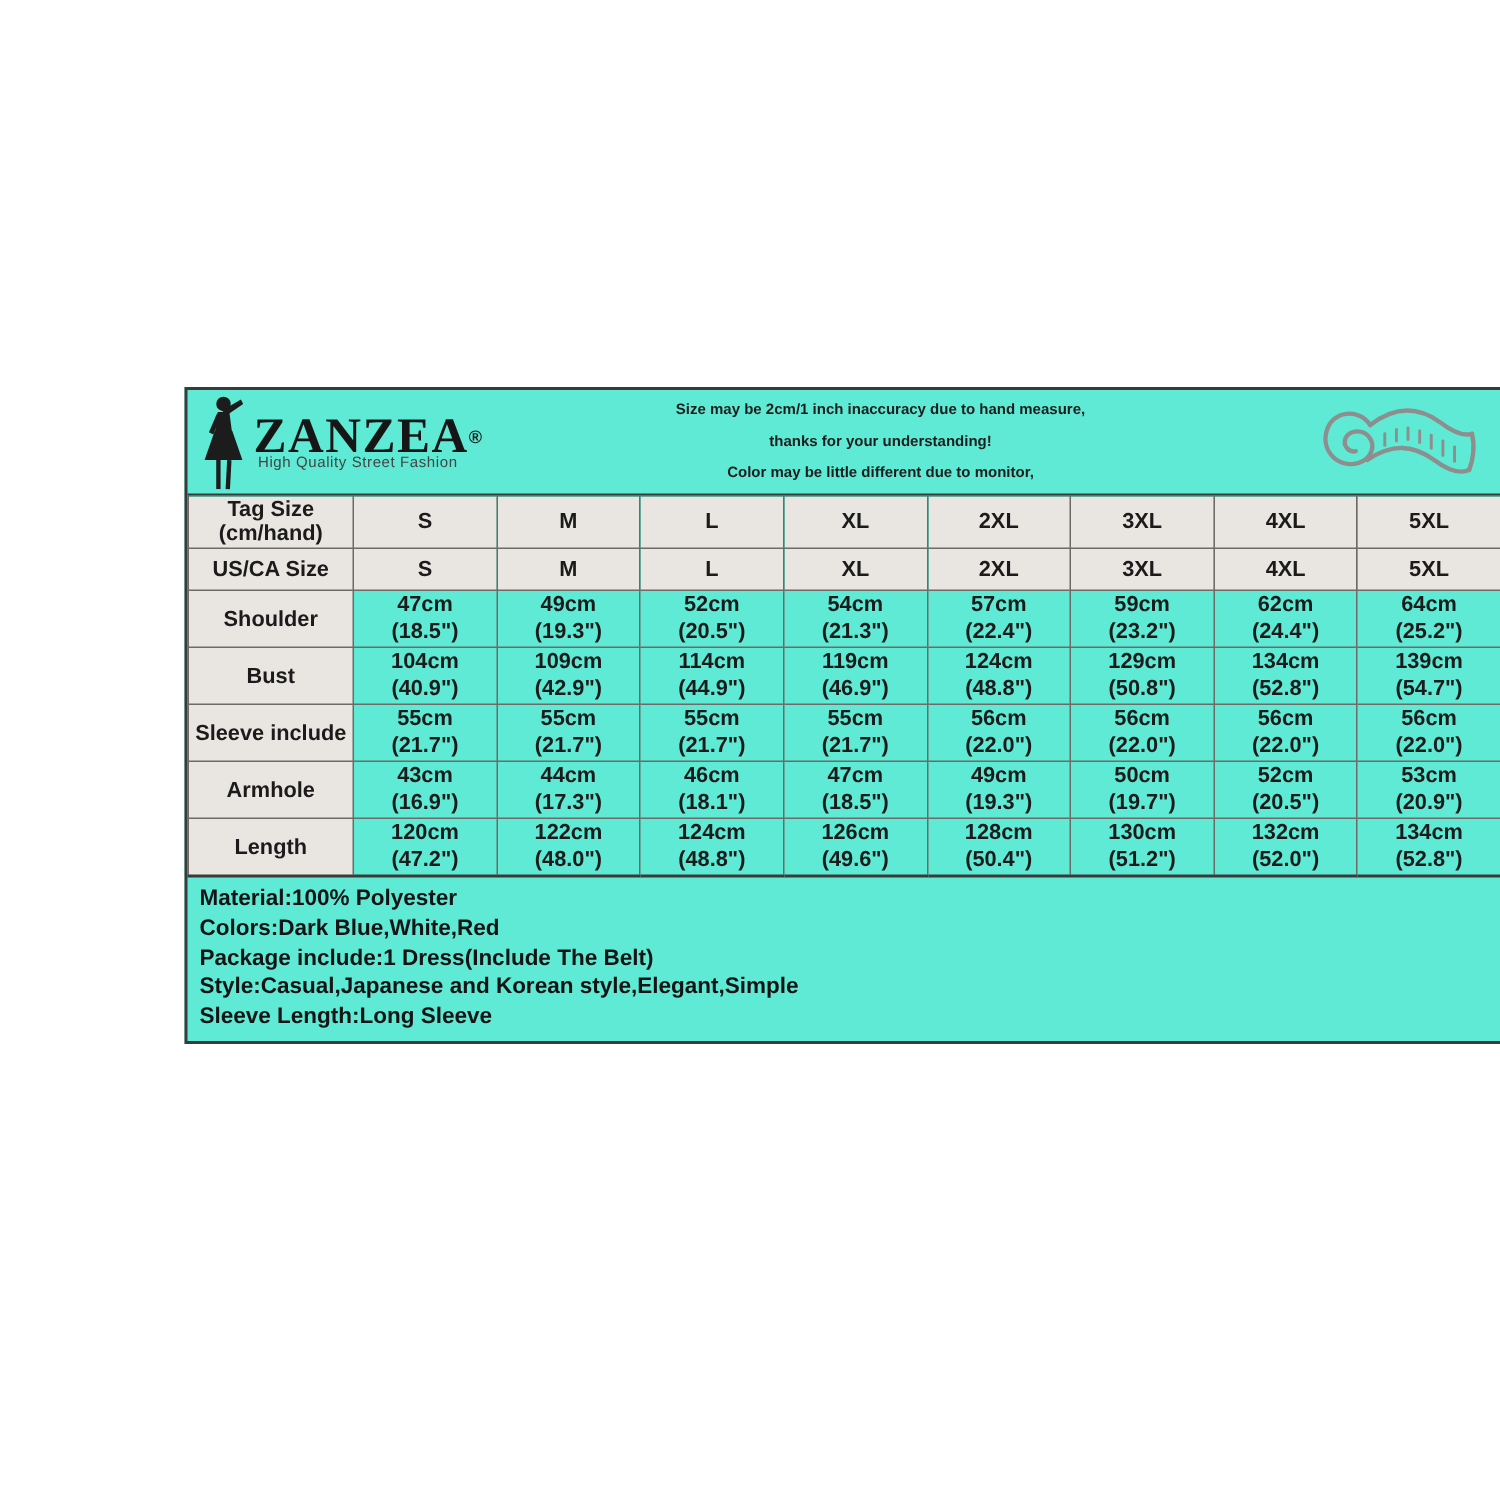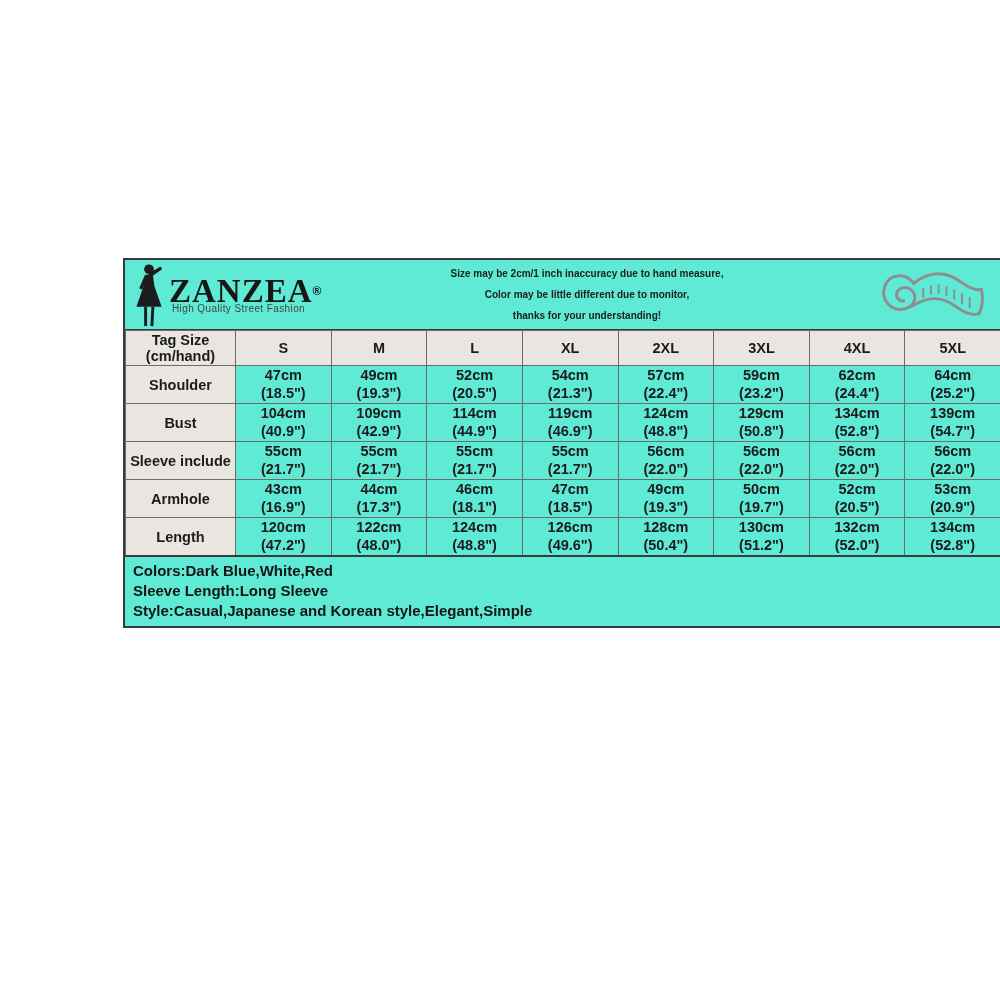--- a/index.html
+++ b/index.html
@@ -72,22 +72,22 @@
         <div class="brand-line">
           <span class="brand-name">ZANZEA</span>
           <span class="reg-mark">®</span>
         </div>
         <div class="tagline">High Quality Street Fashion</div>
       </div>
     </div>
 
     <div class="notice">
       <div>Size may be 2cm/1 inch inaccuracy due to hand measure,</div>
+      <div>thanks for your understanding!</div>
       <div>Color may be little different due to monitor,</div>
-      <div>thanks for your understanding!</div>
     </div>
 
     <div class="tape-wrap">
       <svg width="116" height="62" viewBox="0 0 116 64">
         <g fill="none" stroke="#8e8e8e" stroke-width="3" stroke-linecap="round">
           <path d="M42 20 C 34 8, 16 10, 12 24 C 8 38, 20 50, 34 46 C 43 43, 46 34, 41 28 C 37 23, 28 23, 25 29 C 23 34, 27 39, 32 38"></path>
           <path d="M42 20 C 60 6, 76 8, 90 18 C 98 24, 106 28, 112 26"></path>
           <path d="M40 44 C 58 32, 72 34, 86 44 C 94 50, 103 54, 110 51"></path>
           <path d="M112 26 C 114 34, 113 44, 110 51"></path>
           <path d="M52 34 L52 26" stroke-width="2"></path>
@@ -115,20 +115,31 @@
           </th>
           <td class="shaded">S</td>
           <td class="shaded">M</td>
           <td class="shaded">L</td>
           <td class="shaded">XL</td>
           <td class="shaded">2XL</td>
           <td class="shaded">3XL</td>
           <td class="shaded">4XL</td>
           <td class="shaded">5XL</td>
         </tr>
+        <tr class="row-simple">
+          <th class="label-cell">US/CA Size</th>
+          <td class="shaded">S</td>
+          <td class="shaded">M</td>
+          <td class="shaded">L</td>
+          <td class="shaded">XL</td>
+          <td class="shaded">2XL</td>
+          <td class="shaded">3XL</td>
+          <td class="shaded">4XL</td>
+          <td class="shaded">5XL</td>
+        </tr>
         <tr class="row-measure">
           <th class="label-cell">Shoulder</th>
           <td class="measure-cell">
             <div class="cm-line">47cm</div>
             <div class="inch-line">(18.5")</div>
           </td>
           <td class="measure-cell">
             <div class="cm-line">49cm</div>
             <div class="inch-line">(19.3")</div>
           </td>
@@ -294,18 +305,20 @@
           </td>
           <td class="measure-cell">
             <div class="cm-line">134cm</div>
             <div class="inch-line">(52.8")</div>
           </td>
         </tr>
       </tbody>
   </table>
 
   <div class="notes">
+      <div class="note-line">Material:100% Polyester</div>
       <div class="note-line">Colors:Dark Blue,White,Red</div>
+      <div class="note-line">Package include:1 Dress(Include The Belt)</div>
+      <div class="note-line">Style:Casual,Japanese and Korean style,Elegant,Simple</div>
       <div class="note-line">Sleeve Length:Long Sleeve</div>
-      <div class="note-line">Style:Casual,Japanese and Korean style,Elegant,Simple</div>
     </div>
 
 </div>
 
 </body></html>

